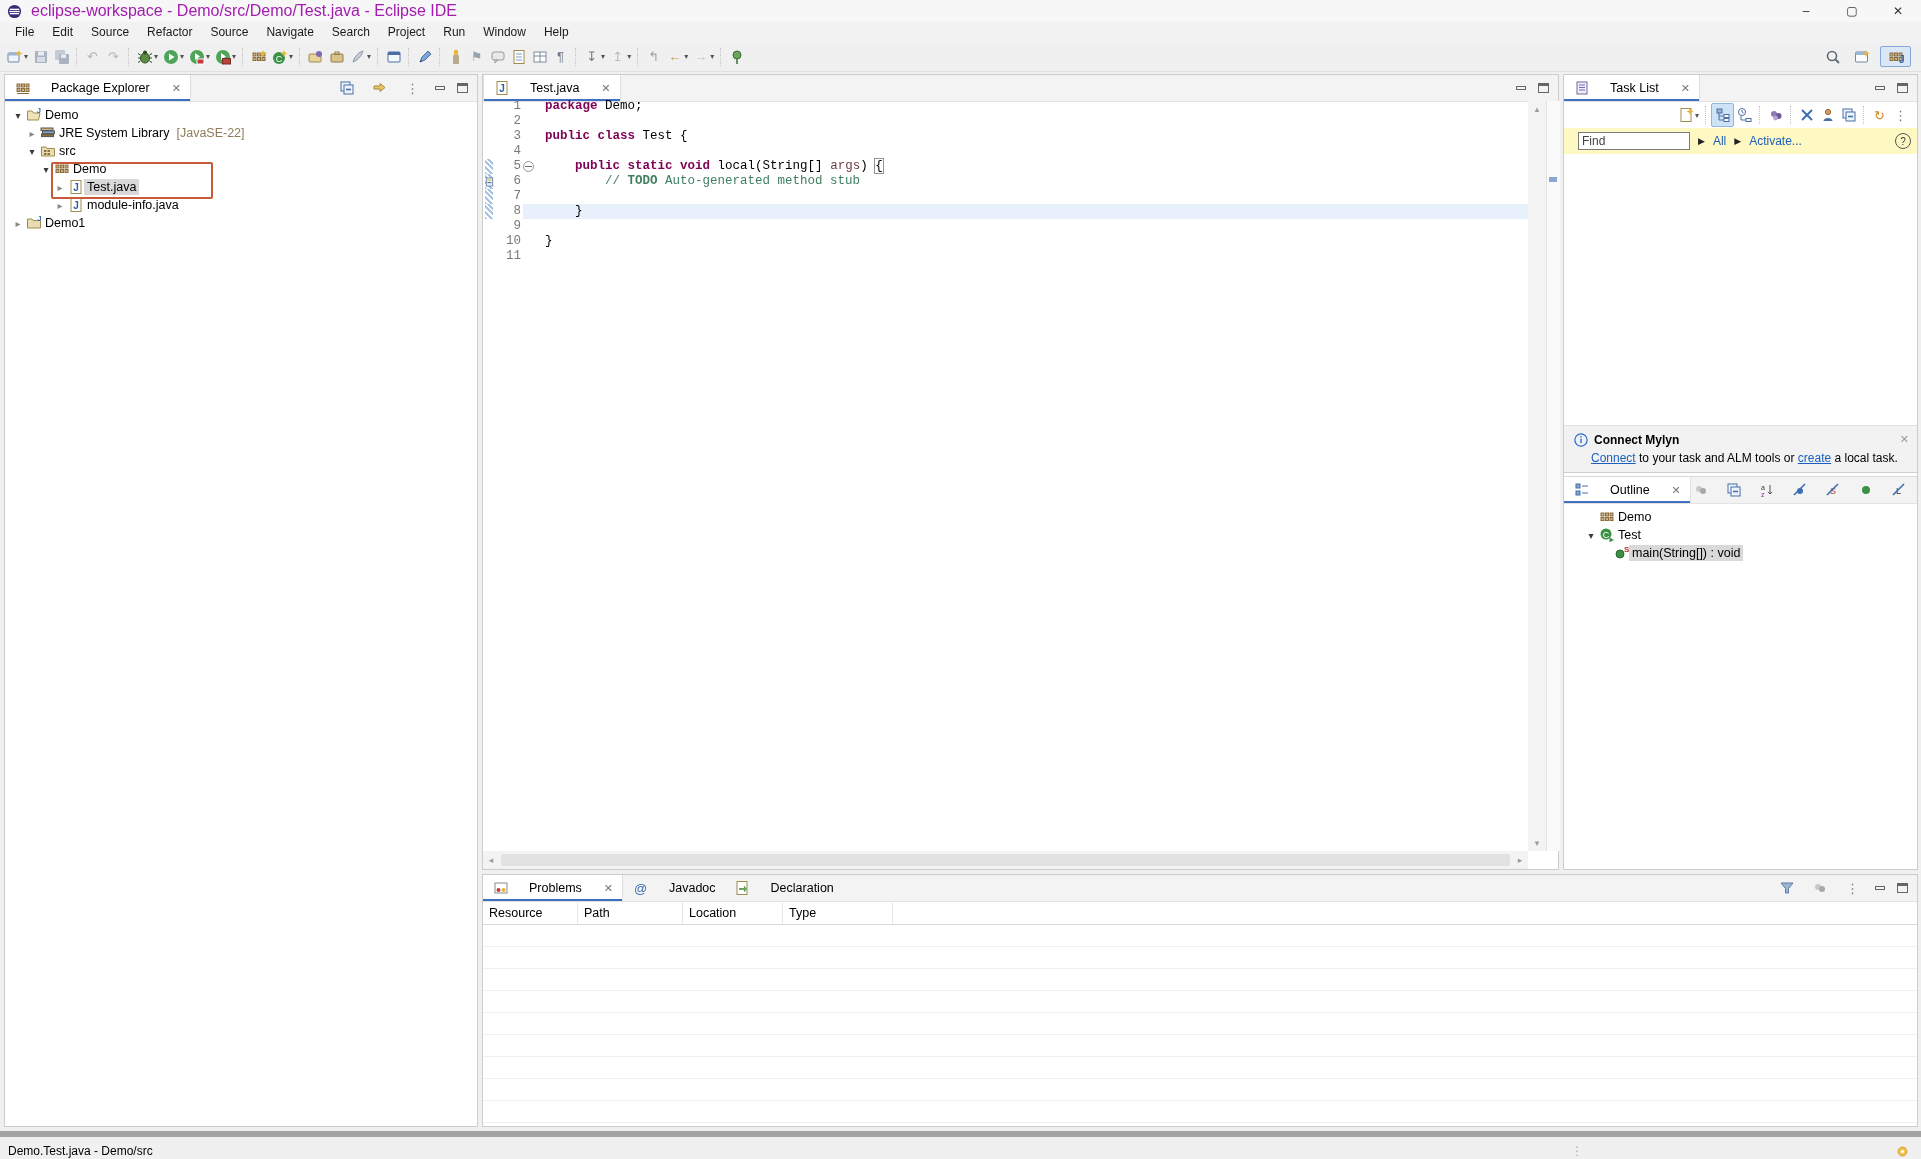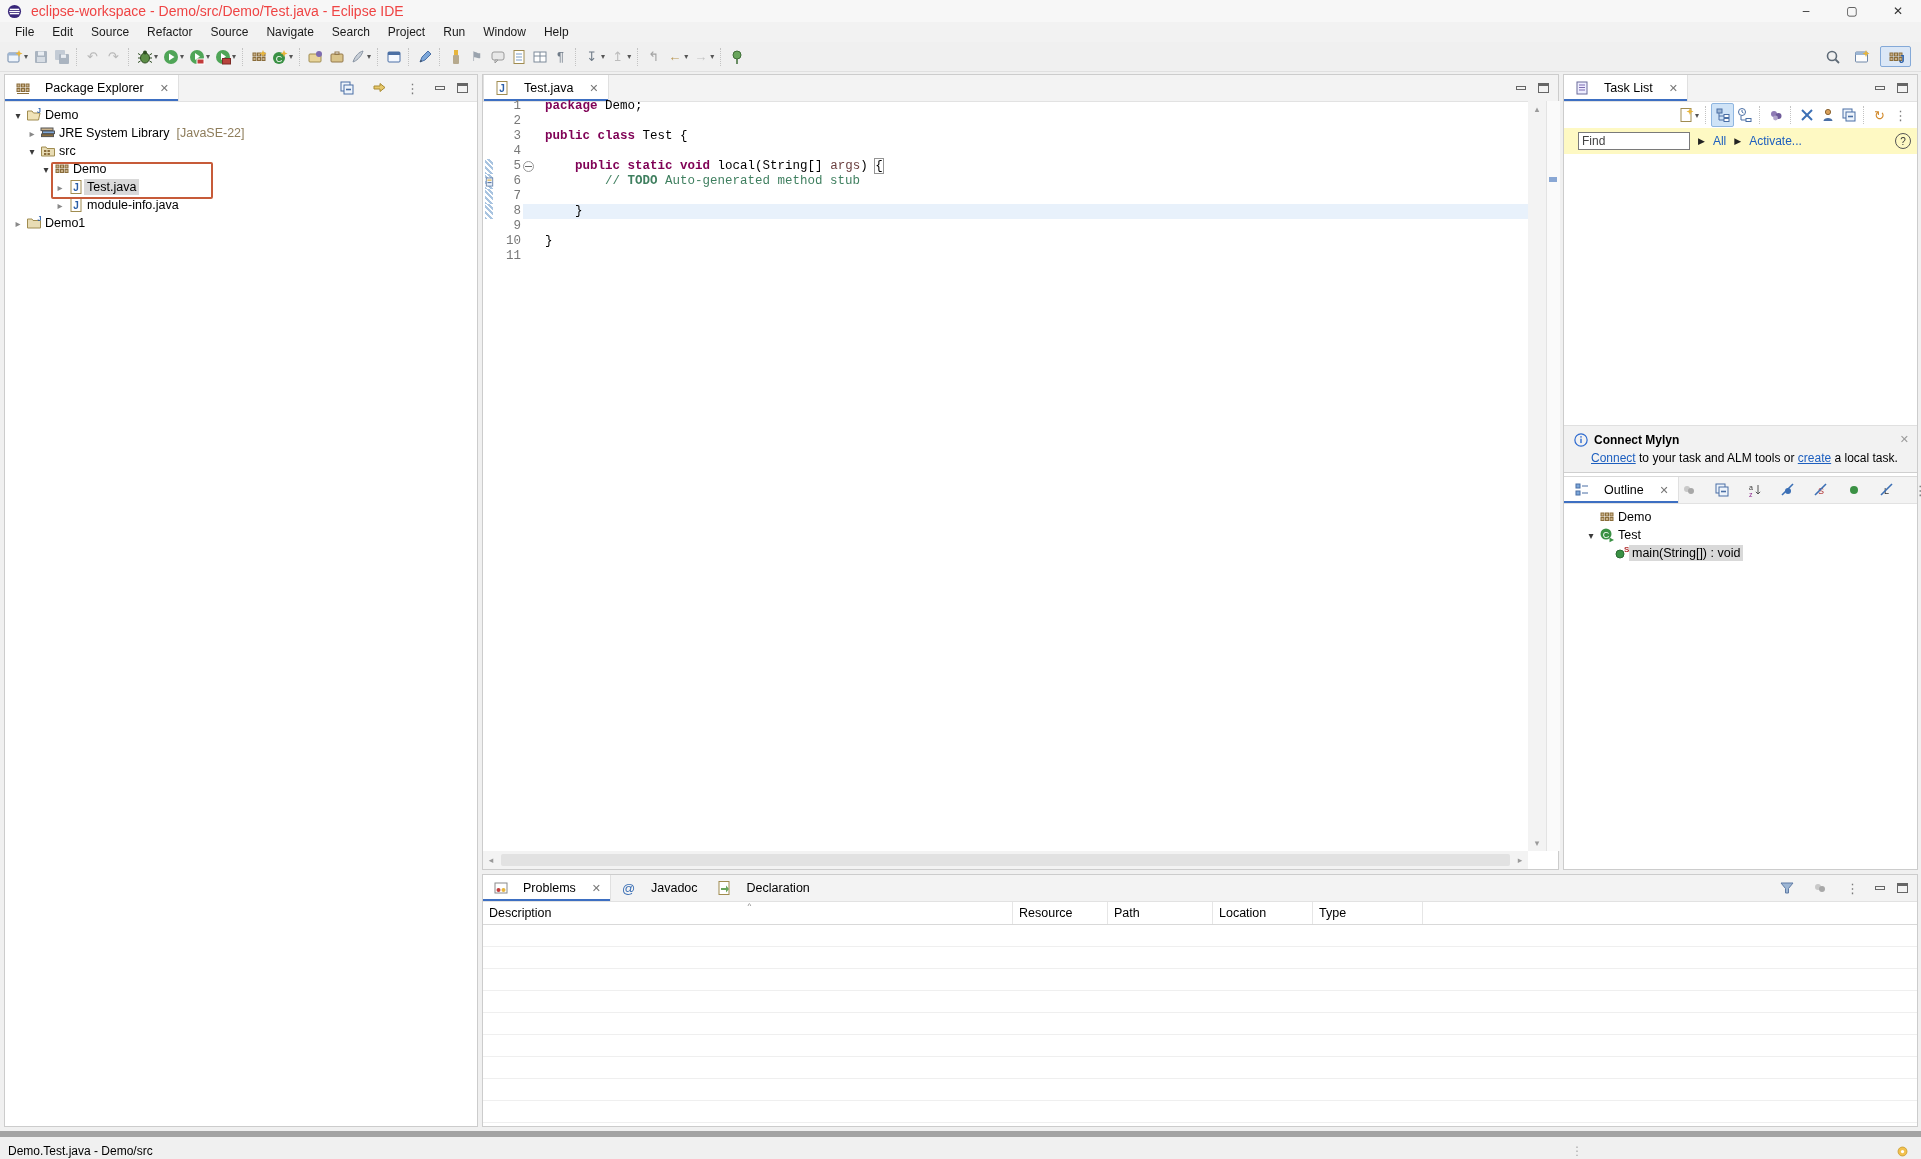--- a/index.html
+++ b/index.html
@@ -1,37 +1,37 @@
 <!DOCTYPE html>
 <html><head>
 <meta charset="utf-8">
 <style>
   html,body{margin:0;padding:0;background:#d8d8d8;}
   .app{position:relative;width:1921px;height:1159px;background:#f0f0f0;
        font-family:"Liberation Sans",sans-serif;font-size:12px;color:#000;overflow:hidden;}
   .abs{position:absolute;}
   
   .titlebar{left:0;top:0;width:1921px;height:22px;background:#f7f7f7;display:flex;align-items:center;}
-  .title-text{margin-left:8px;color:#ef4444;font-size:14px;}
+  .title-text{margin-left:8px;color:#a21caf;font-size:16px;}
   .win-btns{margin-left:auto;display:flex;}
   .win-btn{width:46px;height:22px;display:flex;align-items:center;justify-content:center;color:#333;font-size:12px;}
   .menubar{left:0;top:22px;width:1921px;height:20px;background:#f2f2f2;display:flex;align-items:center;padding-left:6px;box-sizing:border-box;}
   .menu-item{padding:2px 9px;color:#1a1a1a;}
   .toolbar{left:0;top:42px;width:1921px;height:30px;background:#f0f0f0;border-bottom:1px solid #e0e0e0;display:flex;align-items:center;padding-left:4px;box-sizing:border-box;}
   .tb-group{display:flex;align-items:center;}
   .tb-sep{width:1px;height:18px;border-left:1px dotted #c3c3c3;margin:0 4px;}
   .tb-btn{height:24px;display:flex;align-items:center;justify-content:center;padding:0 2px;border-radius:2px;}
   .tb-btn .dd{font-size:8px;color:#555;margin-left:1px;}
   .tb-right{margin-left:auto;display:flex;align-items:center;padding-right:10px;gap:8px;}
   .persp-active{background:#dbe7f6;border:1px solid #84a9d8;border-radius:2px;padding:1px 6px;display:flex;align-items:center;}
   .glyph{display:inline-flex;align-items:center;justify-content:center;width:17px;height:17px;font-size:13px;line-height:1;}
   
   .panel{background:#ffffff;border:1px solid #cccccc;box-sizing:border-box;}
   .tabrow{height:26px;background:#f3f3f3;border-bottom:1px solid #e2e2e2;display:flex;align-items:stretch;}
-  .tab{display:flex;align-items:center;gap:14px;padding:0 9px;font-size:12.5px;white-space:nowrap;}
+  .tab{display:flex;align-items:center;gap:20px;padding:0 9px;font-size:12.5px;white-space:nowrap;}
   .tab.active{background:#fff;border-right:1px solid #e0e0e0;box-shadow:inset 0 -2px 0 #3d6fc2;}
   .tab .close{color:#777;font-size:11px;margin-left:2px;}
   .minmax{margin-left:auto;display:flex;align-items:center;gap:12px;padding-right:9px;}
   .mm-min{width:10px;height:4px;border:1px solid #666;box-sizing:border-box;}
   .mm-max{width:11px;height:10px;border:1px solid #666;border-top:3px solid #666;box-sizing:border-box;}
   .viewbtn{height:22px;display:flex;align-items:center;justify-content:center;padding:0 2px;border-radius:2px;}
   .viewbtn.activebg{background:#cfe3f7;border:1px solid #8fb6e0;}
   
   .tree-row{display:flex;align-items:center;height:18px;white-space:nowrap;font-size:12.5px;}
   .tw{display:inline-flex;width:14px;justify-content:center;font-size:10px;color:#888;flex:none;}
@@ -942,24 +942,20 @@
             </span>
           </span>
           <span class="viewbtn">
             <span class="glyph" style="color: rgb(122, 122, 122);">⋮</span>
           </span>
           <span class="mm-min"></span>
           <span class="mm-max"></span>
         </div>
       </div>
     <div class="ptab-header" id="problems-header">
-        <div class="ptab-col" style="width: 530px;">
-          <span>Description</span>
-          <span class="sortmark">^</span>
-        </div>
         <div class="ptab-col" style="width: 95px;">
           <span>Resource</span>
         </div>
         <div class="ptab-col" style="width: 105px;">
           <span>Path</span>
         </div>
         <div class="ptab-col" style="width: 100px;">
           <span>Location</span>
         </div>
         <div class="ptab-col" style="width: 110px;">

